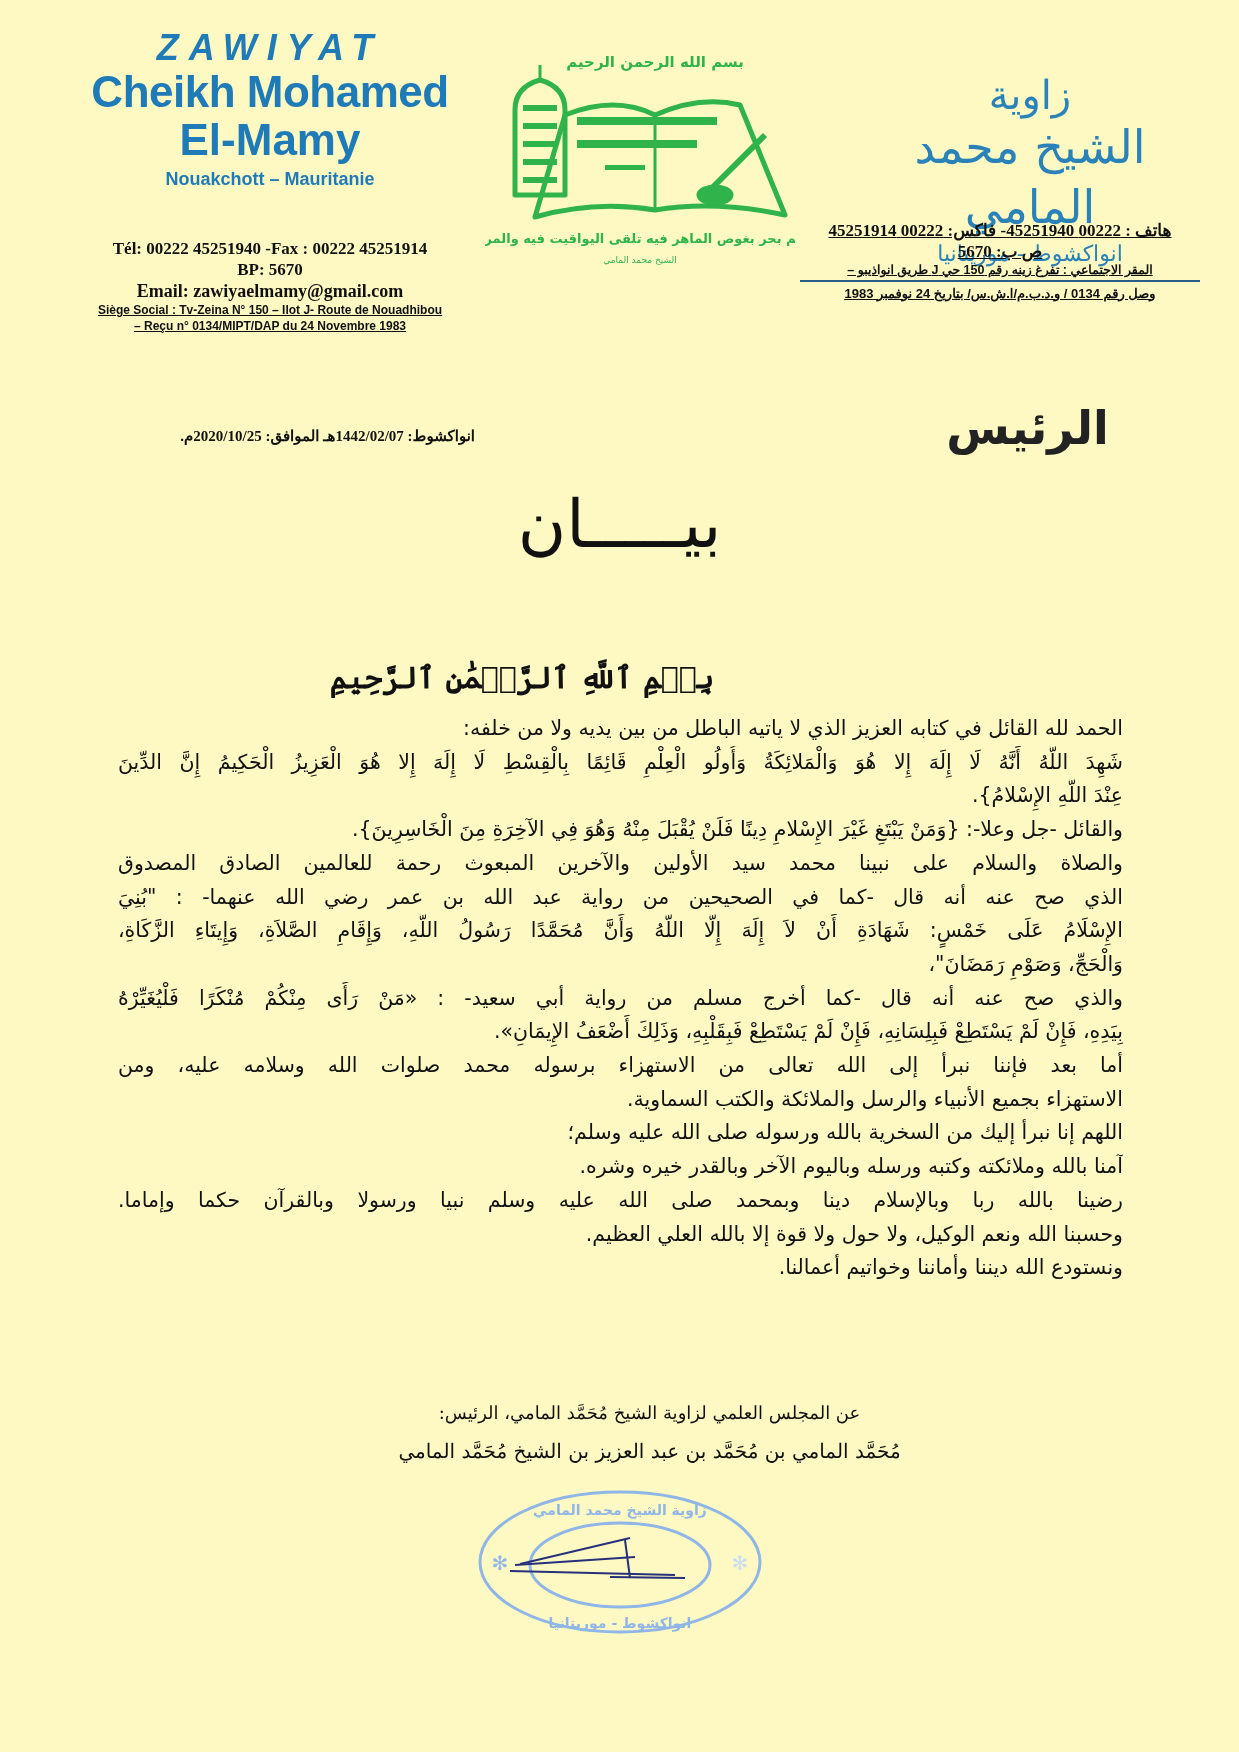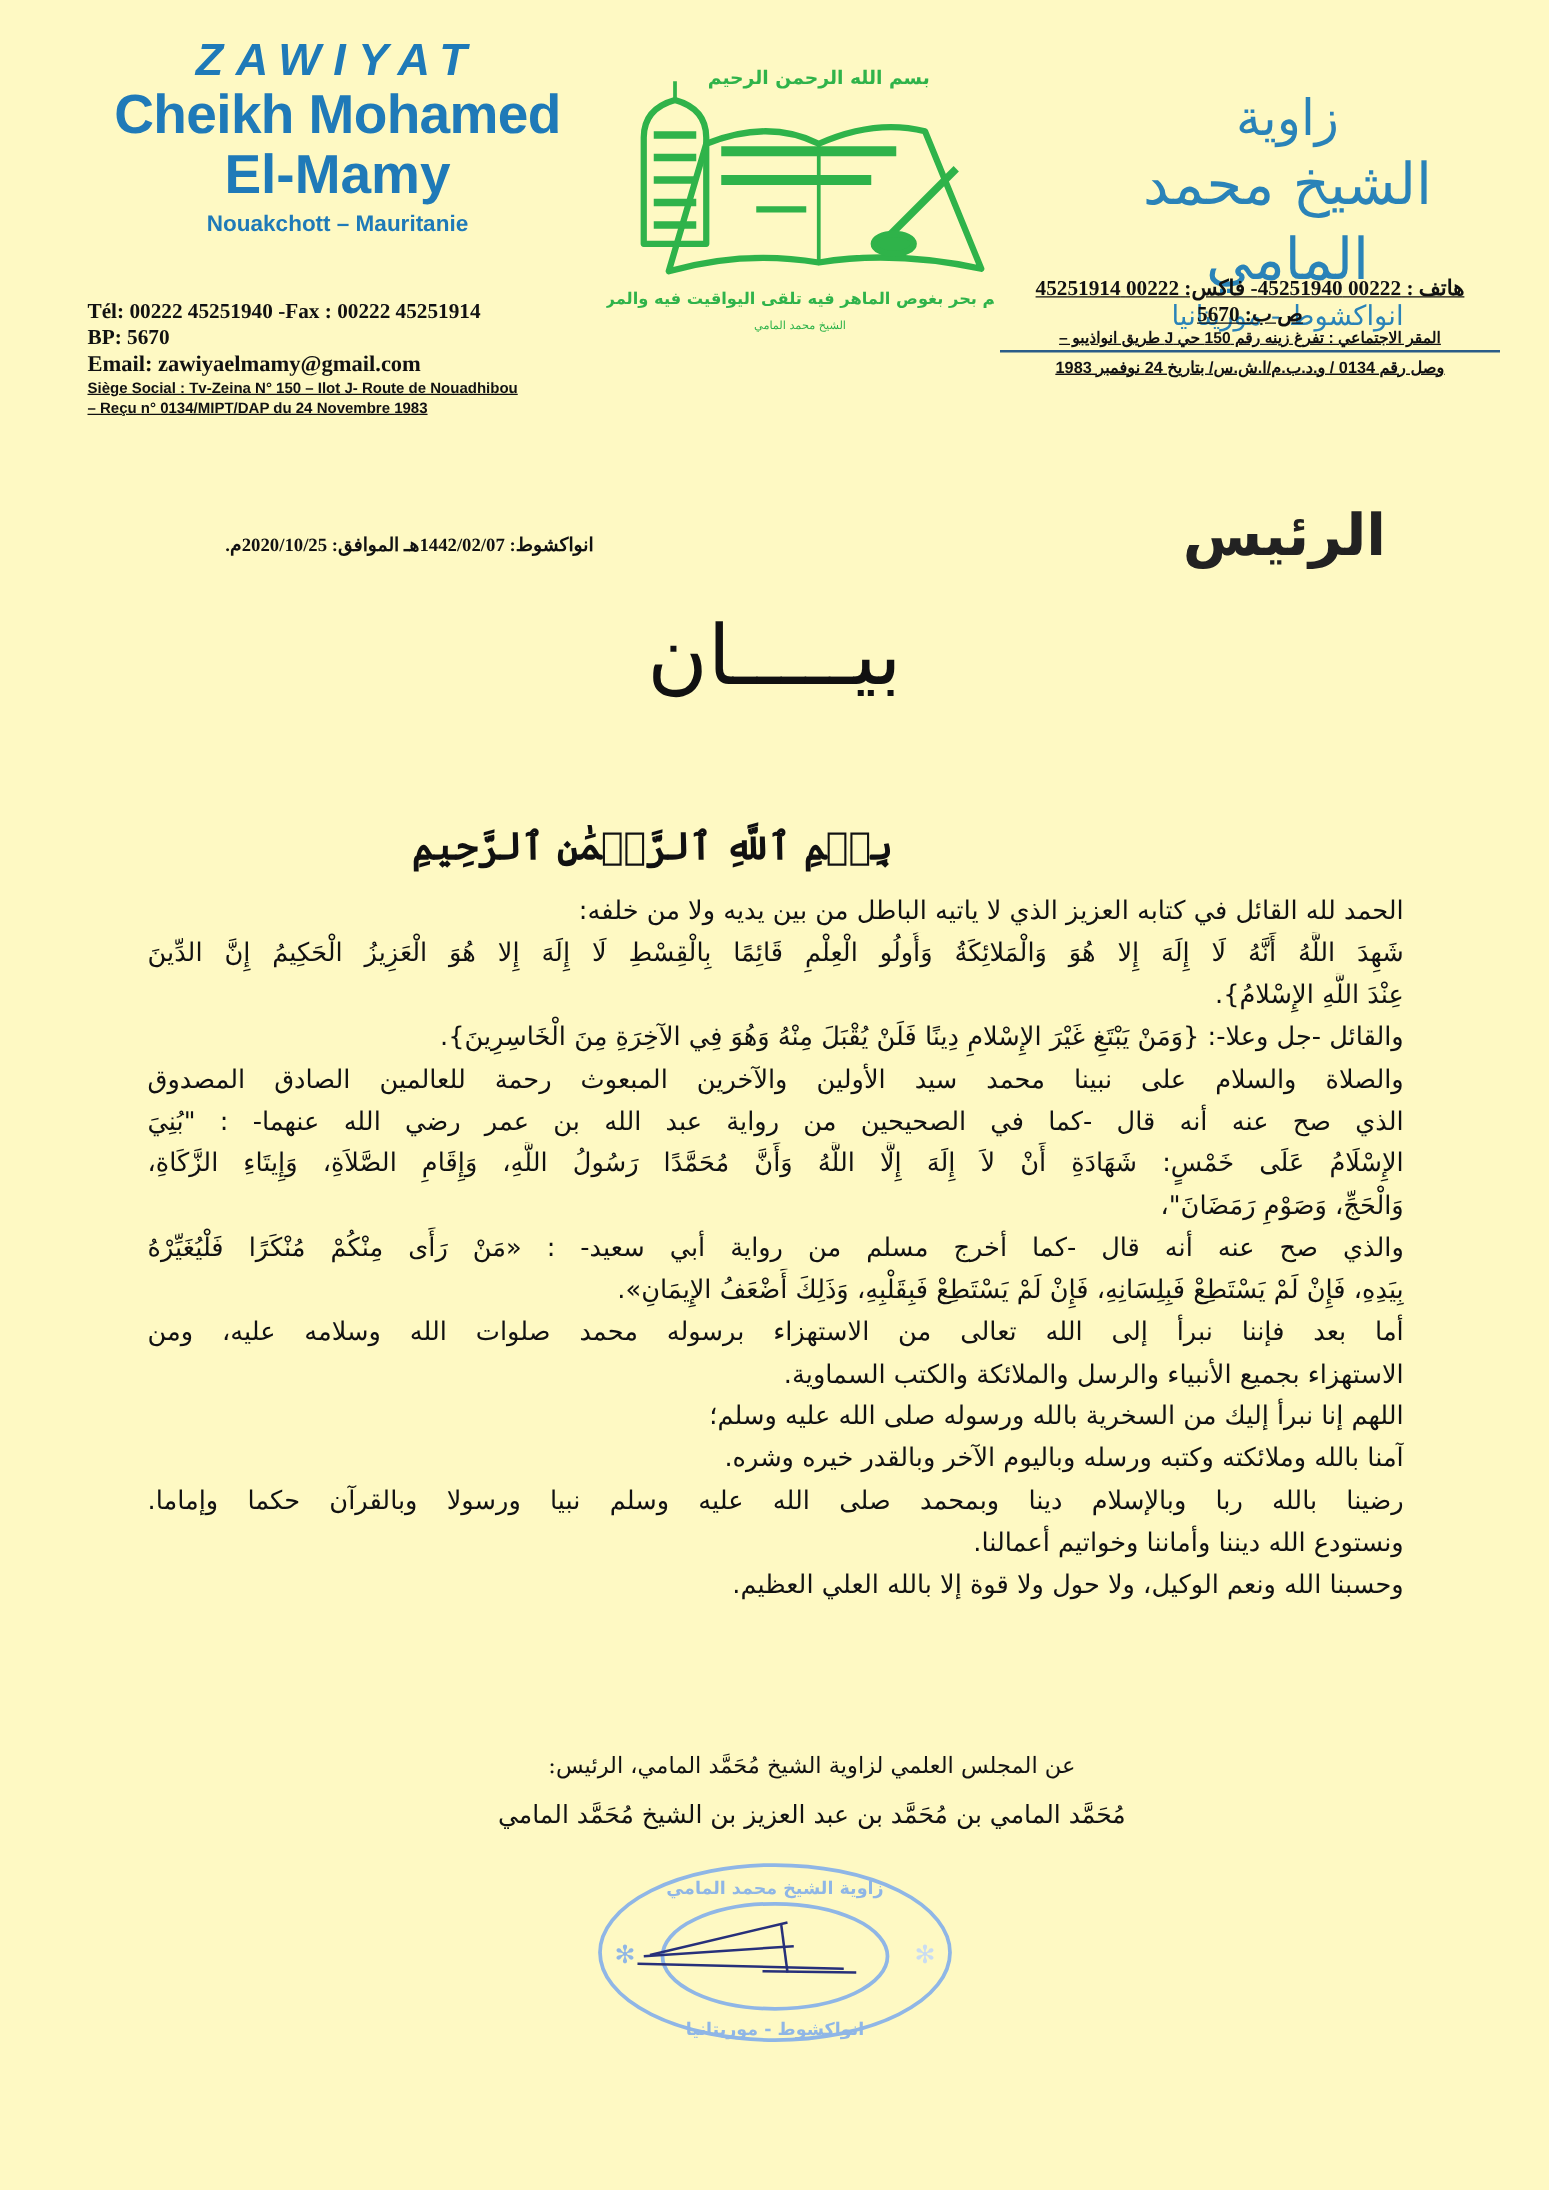--- a/index.html
+++ b/index.html
@@ -6,21 +6,21 @@
   body { width: 1239px; height: 1752px; position: relative; overflow: hidden; color: #111; }
   .page { position: absolute; inset: 0; background: #fef9c3; }
 
   
   .hdr-left { position: absolute; left: 70px; top: 28px; width: 400px; text-align: center; color: #1f7ab8; font-family: "Liberation Sans", sans-serif; font-weight: bold; }
   .hdr-left .zawiyat { font-size: 36px; font-style: italic; letter-spacing: 10px; line-height: 40px; }
   .hdr-left .name1 { font-size: 44px; line-height: 48px; letter-spacing: -0.5px; }
   .hdr-left .name2 { font-size: 44px; line-height: 48px; }
   .hdr-left .city { font-size: 18px; line-height: 26px; margin-top: 2px; }
 
-  .contact-left { position: absolute; left: 70px; top: 238px; width: 400px; text-align: left; font-family: "Liberation Serif", serif; font-weight: bold; color: #111; }
+  .contact-left { position: absolute; left: 70px; top: 238px; width: 400px; text-align: center; font-family: "Liberation Serif", serif; font-weight: bold; color: #111; }
   .contact-left .line { font-size: 17px; line-height: 21px; }
   .contact-left .email { font-size: 18px; line-height: 22px; }
   .contact-left .siege { font-family: "Liberation Sans", sans-serif; font-size: 12px; line-height: 16px; text-decoration: underline; }
 
   
   .logo { position: absolute; left: 485px; top: 35px; width: 310px; height: 235px; }
 
   
   .hdr-right { position: absolute; left: 880px; top: 25px; width: 300px; text-align: center; color: #2a83b8; font-family: "DejaVu Serif", serif; direction: rtl; }
   .hdr-right .z { font-size: 40px; line-height: 44px; margin-top: 48px; }
@@ -128,22 +128,22 @@
     <div class="ln full">الذي صح عنه أنه قال -كما في الصحيحين من رواية عبد الله بن عمر رضي الله عنهما- : "بُنِيَ</div>
     <div class="ln full">الإِسْلَامُ عَلَى خَمْسٍ: شَهَادَةِ أَنْ لاَ إِلَهَ إِلَّا اللَّهُ وَأَنَّ مُحَمَّدًا رَسُولُ اللَّهِ، وَإِقَامِ الصَّلاَةِ، وَإِيتَاءِ الزَّكَاةِ،</div>
     <div class="ln">وَالْحَجِّ، وَصَوْمِ رَمَضَانَ"،</div>
     <div class="ln full">والذي صح عنه أنه قال -كما أخرج مسلم من رواية أبي سعيد- : «مَنْ رَأَى مِنْكُمْ مُنْكَرًا فَلْيُغَيِّرْهُ</div>
     <div class="ln">بِيَدِهِ، فَإِنْ لَمْ يَسْتَطِعْ فَبِلِسَانِهِ، فَإِنْ لَمْ يَسْتَطِعْ فَبِقَلْبِهِ، وَذَلِكَ أَضْعَفُ الإِيمَانِ».</div>
     <div class="ln full">أما بعد فإننا نبرأ إلى الله تعالى من الاستهزاء برسوله محمد صلوات الله وسلامه عليه، ومن</div>
     <div class="ln">الاستهزاء بجميع الأنبياء والرسل والملائكة والكتب السماوية.</div>
     <div class="ln">اللهم إنا نبرأ إليك من السخرية بالله ورسوله صلى الله عليه وسلم؛</div>
     <div class="ln">آمنا بالله وملائكته وكتبه ورسله وباليوم الآخر وبالقدر خيره وشره.</div>
     <div class="ln full">رضينا بالله ربا وبالإسلام دينا وبمحمد صلى الله عليه وسلم نبيا ورسولا وبالقرآن حكما وإماما.</div>
+    <div class="ln">وحسبنا الله ونعم الوكيل، ولا حول ولا قوة إلا بالله العلي العظيم.</div>
     <div class="ln">ونستودع الله ديننا وأماننا وخواتيم أعمالنا.</div>
-    <div class="ln">وحسبنا الله ونعم الوكيل، ولا حول ولا قوة إلا بالله العلي العظيم.</div>
   </div>
 
   <div class="sign-org">عن المجلس العلمي لزاوية الشيخ مُحَمَّد المامي، الرئيس:</div>
   <div class="sign-name">مُحَمَّد المامي بن مُحَمَّد بن عبد العزيز بن الشيخ مُحَمَّد المامي</div>
 
   <svg class="stamp" viewBox="0 0 300 165">
     <g fill="none" stroke="#8fb6e6" stroke-width="3">
       <ellipse cx="150" cy="82" rx="140" ry="70"></ellipse>
       <ellipse cx="150" cy="85" rx="90" ry="42"></ellipse>
     </g>

